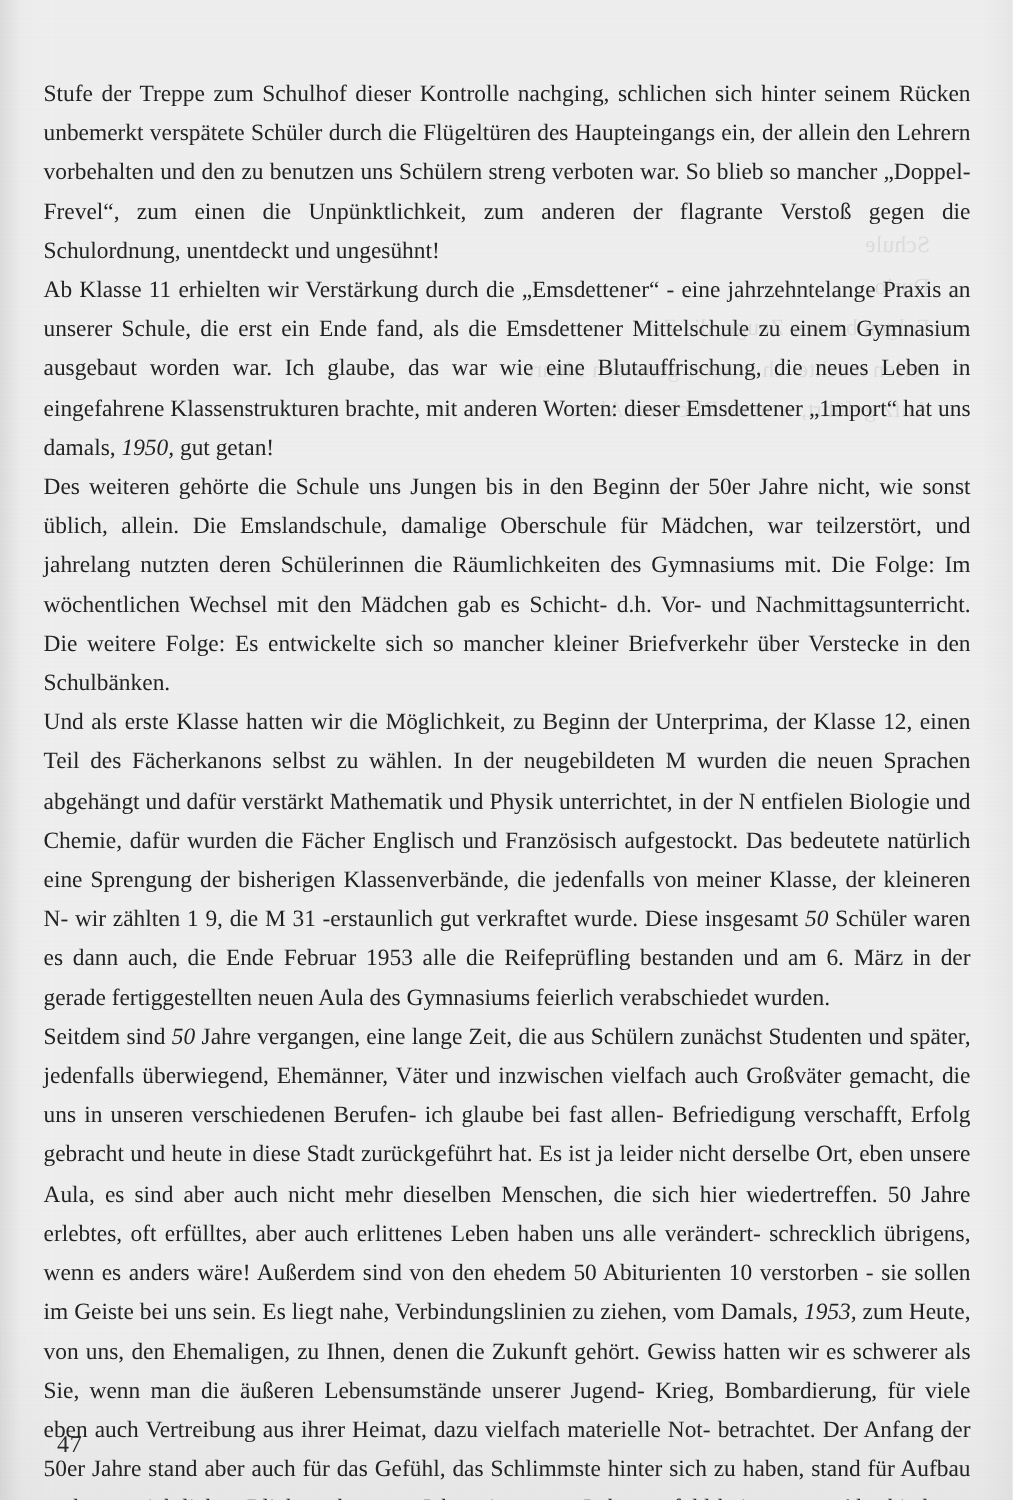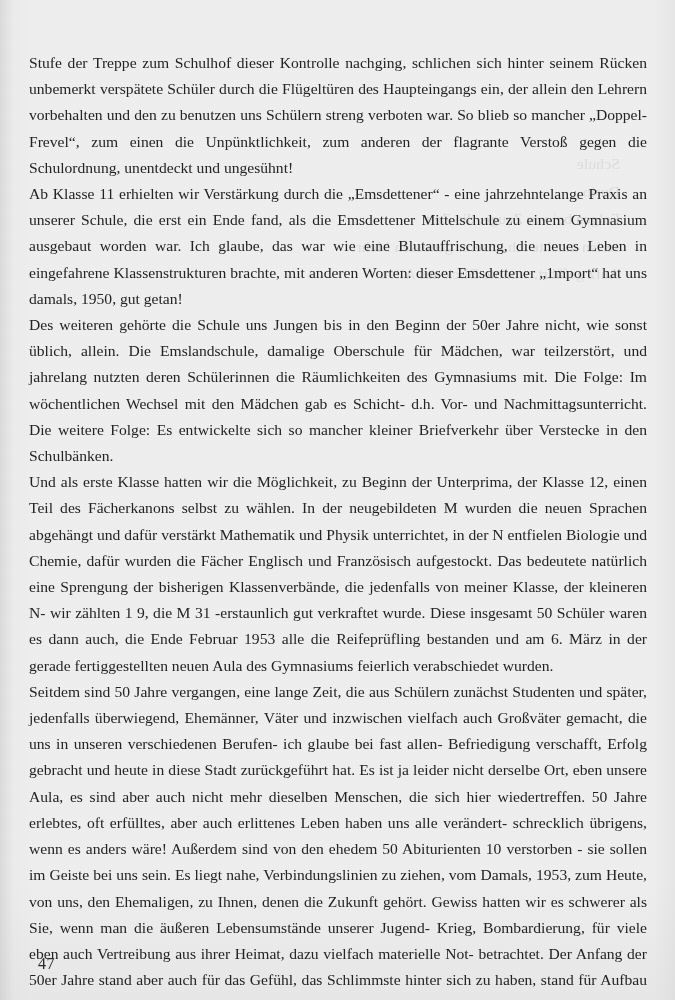--- a/index.html
+++ b/index.html
@@ -69,20 +69,21 @@
 
   .text-block p {
     margin: 0;
     text-align: justify;
   }
   .text-block p:last-of-type {
     text-align: justify;
   }
 
   .it {
+    font-style: italic;
   }
 
   .page-number {
     position: absolute;
     left: 38px;
     top: 955px;
     font-size: 16px;
     color: #2a2a2a;
     letter-spacing: 0.5px;
   }

